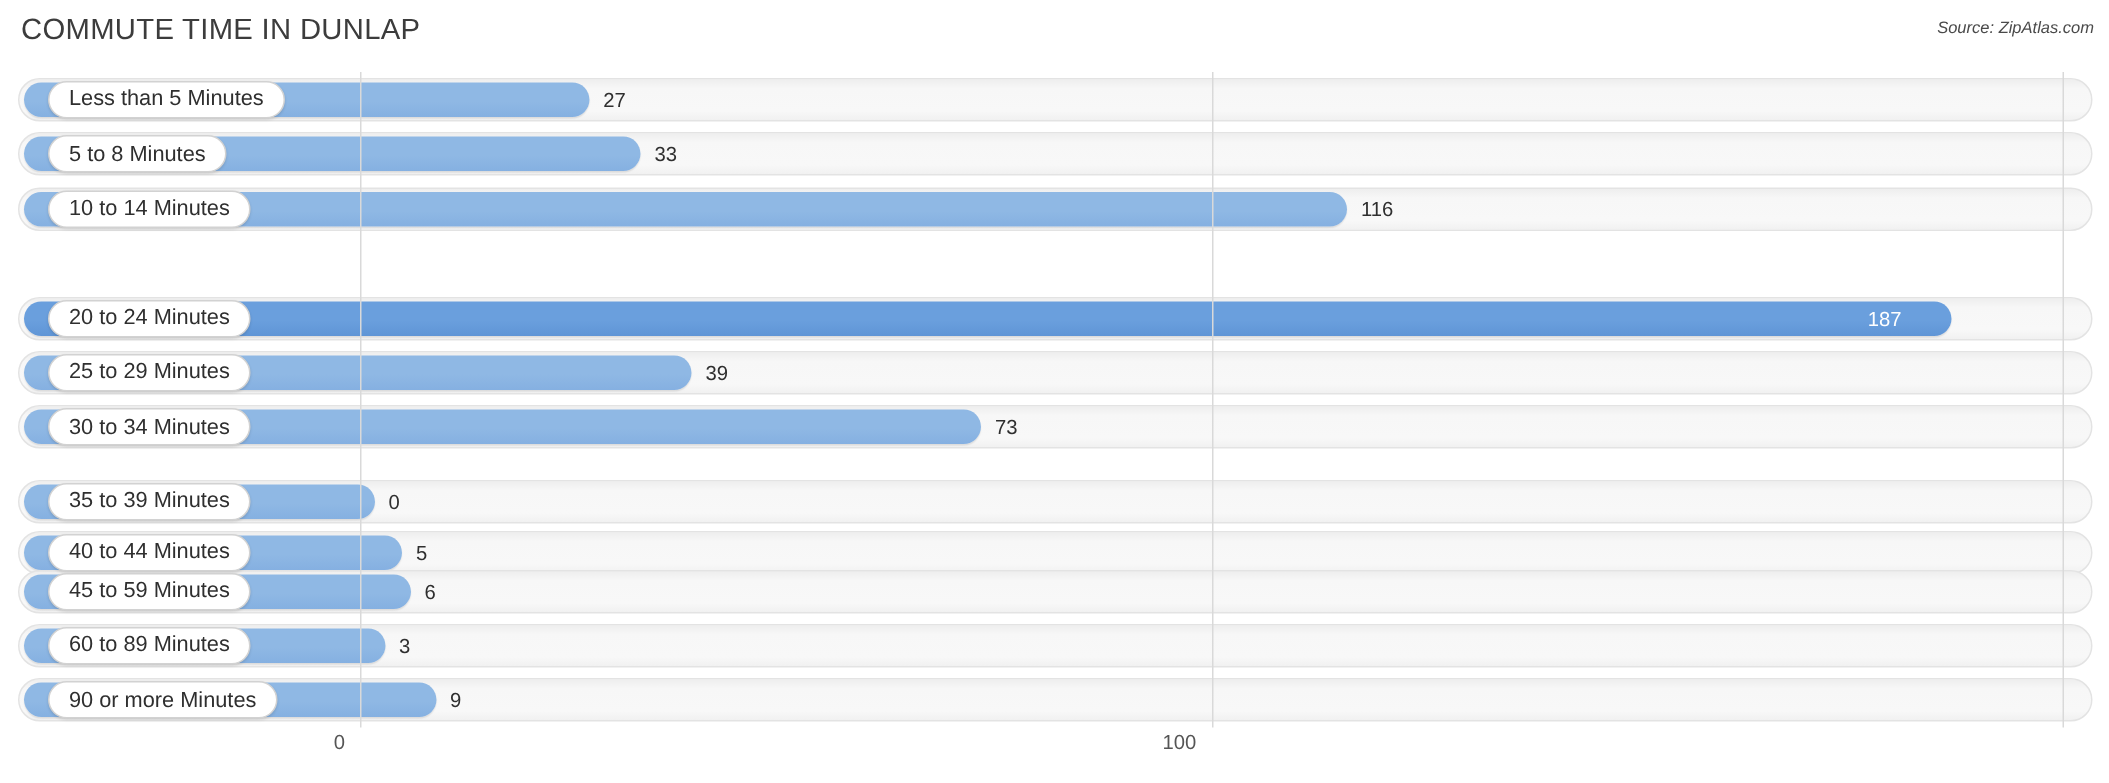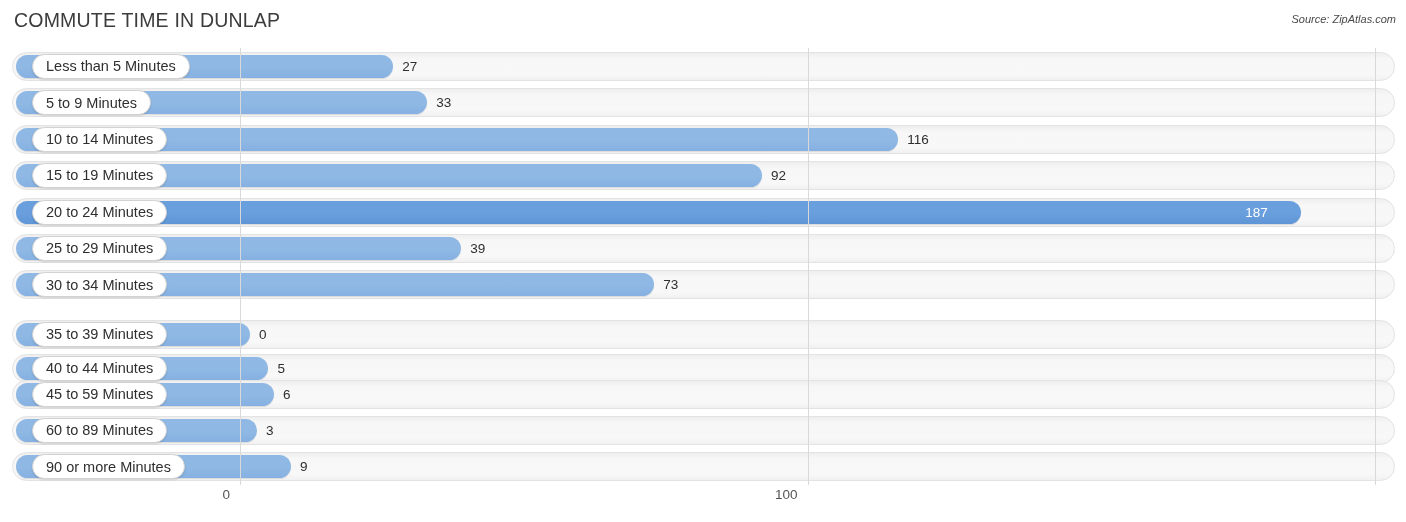--- a/index.html
+++ b/index.html
@@ -192,39 +192,31 @@
           <div class="bar" style="width: 377.225px; background: linear-gradient(rgb(143, 184, 228) 0%, rgb(143, 184, 228) 55%, rgb(133, 176, 225) 100%);"></div>
           <div class="pill">
             <span class="pill-label">Less than 5 Minutes</span>
           </div>
           <div class="value-out" style="left: 390.225px;">27</div>
         </div>
         <div class="row" style="top: 40.4px;">
           <div class="track"></div>
           <div class="bar" style="width: 411.275px; background: linear-gradient(rgb(143, 184, 228) 0%, rgb(143, 184, 228) 55%, rgb(133, 176, 225) 100%);"></div>
           <div class="pill">
-            <span class="pill-label">5 to 9 Minutes</span>
+            <span class="pill-label">5 to 8 Minutes</span>
           </div>
           <div class="value-out" style="left: 424.275px;">33</div>
         </div>
         <div class="row" style="top: 76.8px;">
           <div class="track"></div>
           <div class="bar" style="width: 882.3px; background: linear-gradient(rgb(143, 184, 228) 0%, rgb(143, 184, 228) 55%, rgb(133, 176, 225) 100%);"></div>
           <div class="pill">
             <span class="pill-label">10 to 14 Minutes</span>
           </div>
           <div class="value-out" style="left: 895.3px;">116</div>
-        </div>
-        <div class="row" style="top: 113.2px;">
-          <div class="track"></div>
-          <div class="bar" style="width: 746.1px; background: linear-gradient(rgb(143, 184, 228) 0%, rgb(143, 184, 228) 55%, rgb(133, 176, 225) 100%);"></div>
-          <div class="pill">
-            <span class="pill-label">15 to 19 Minutes</span>
-          </div>
-          <div class="value-out" style="left: 759.1px;">92</div>
         </div>
         <div class="row" style="top: 149.6px;">
           <div class="track"></div>
           <div class="bar" style="width: 1285.22px; background: linear-gradient(rgb(106, 159, 221) 0%, rgb(106, 159, 221) 55%, rgb(95, 149, 214) 100%);"></div>
           <div class="pill">
             <span class="pill-label">20 to 24 Minutes</span>
           </div>
           <div class="value-in" style="left: 1233.22px;">187</div>
         </div>
         <div class="row" style="top: 186px;">

